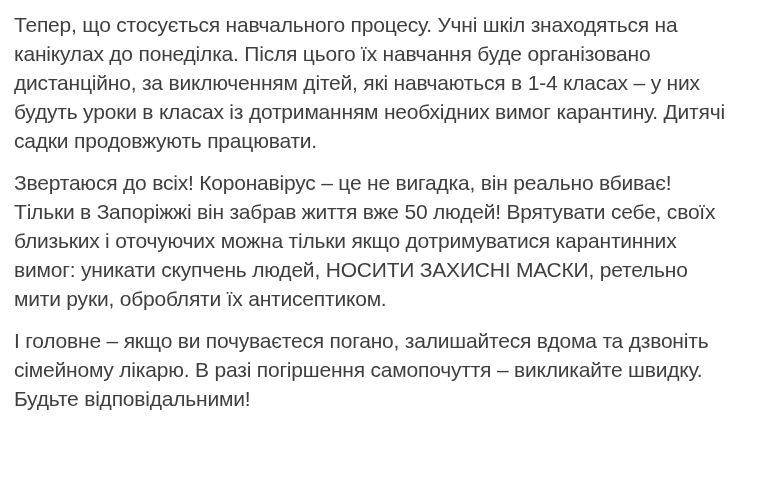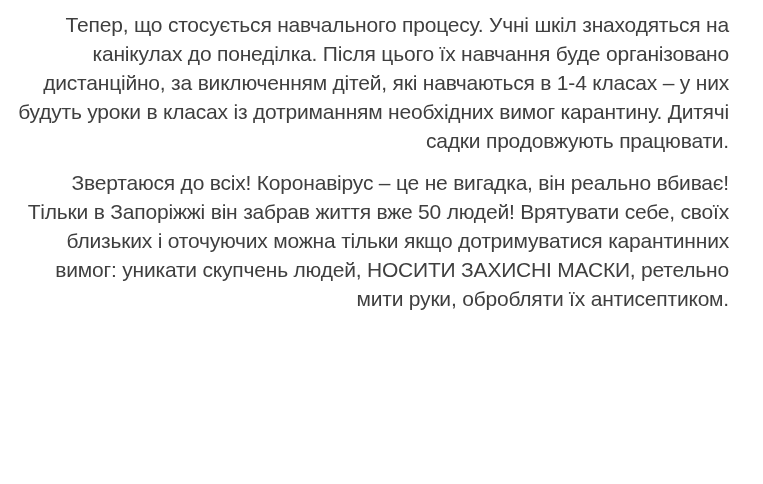--- a/index.html
+++ b/index.html
@@ -17,25 +17,25 @@
     font-size: 21px;
     line-height: 29px;
     font-weight: 400;
     letter-spacing: -0.2px;
     color: #3f3f3f;
     overflow: hidden;
   }
   .post-text p {
     margin: 0 0 13px 0;
     max-width: 715px;
-    text-align: right;
   }
   .post-text p:last-child {
     margin-bottom: 0;
   }
 </style>
 </head>
 <body>
 
 <div class="post-text">
   <p>Тепер, що стосується навчального процесу. Учні шкіл знаходяться на канікулах до понеділка. Після цього їх навчання буде організовано дистанційно, за виключенням дітей, які навчаються в 1-4 класах – у них будуть уроки в класах із дотриманням необхідних вимог карантину. Дитячі садки продовжують працювати.</p>
   <p>Звертаюся до всіх! Коронавірус – це не вигадка, він реально вбиває! Тільки в Запоріжжі він забрав життя вже 50 людей! Врятувати себе, своїх близьких і оточуючих можна тільки якщо дотримуватися карантинних вимог: уникати скупчень людей, НОСИТИ ЗАХИСНІ МАСКИ, ретельно мити руки, обробляти їх антисептиком.</p>
+  <p>І головне – якщо ви почуваєтеся погано, залишайтеся вдома та дзвоніть сімейному лікарю. В разі погіршення самопочуття – викликайте швидку. Будьте відповідальними!</p>
 </div>
 
 </body></html>

